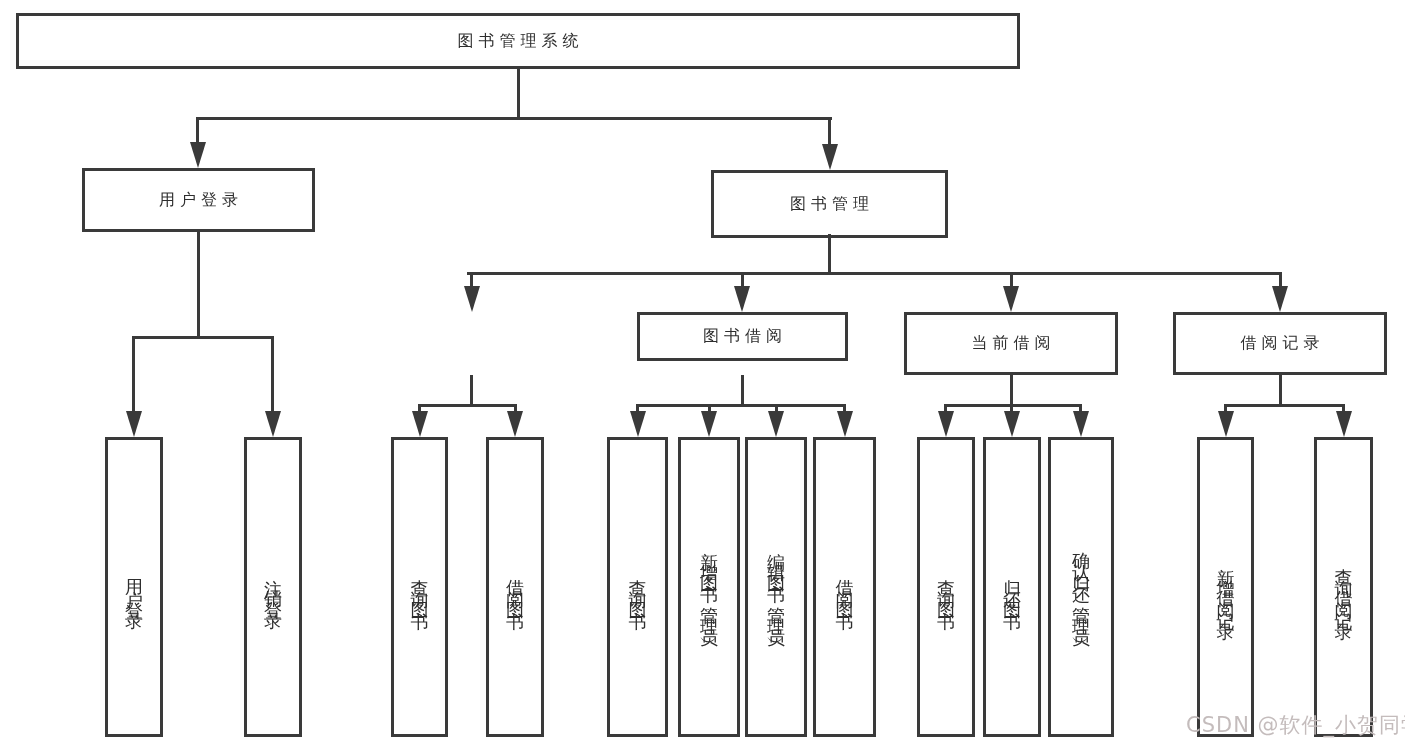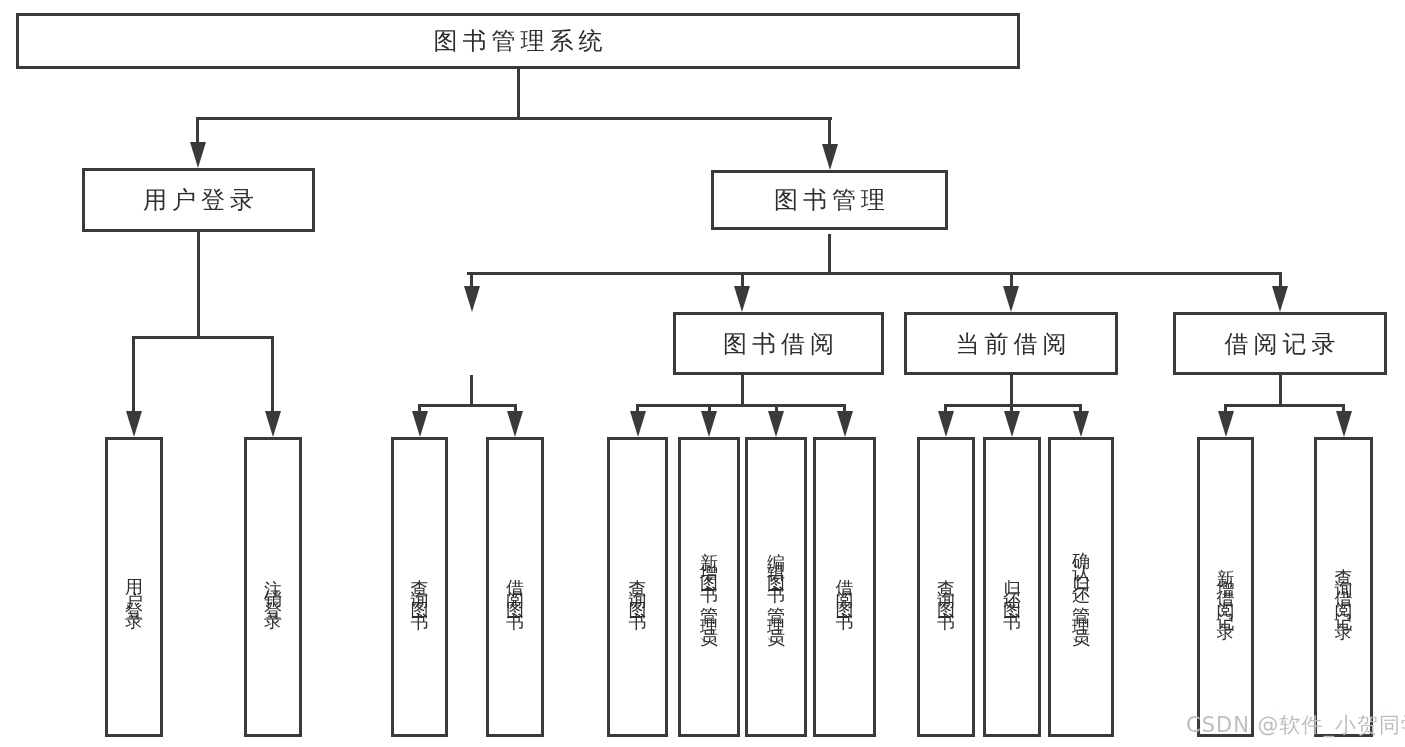--- a/index.html
+++ b/index.html
@@ -22,21 +22,21 @@
   
   .box{
     position:absolute;
     background:var(--box-bg);
     border:3px solid var(--line-color);
     display:flex;
     align-items:center;
     justify-content:center;
   }
   .lbl{
-    font-size:24px;
+    font-size:16px;
     color:var(--text-color);
     letter-spacing:5px;
     white-space:nowrap;
     text-indent:5px; 
   }
   .vbox .lbl{
     writing-mode:vertical-rl;
     text-orientation:mixed;
     font-size:18px;
     letter-spacing:11px;
@@ -74,21 +74,21 @@
   <div class="vline" style="left:517px;top:69px;height:50px"></div>
   <div class="hline" style="left:196px;top:117px;width:636px"></div>
   <div class="vline" style="left:196px;top:117px;height:28px"></div>
   <div class="tri" style="left:190px;top:142px"></div>
   <div class="vline" style="left:828px;top:117px;height:28px"></div>
   <div class="tri" style="left:822px;top:144px"></div>
 
   <div class="box" style="left:82px;top:168px;width:233px;height:64px">
     <span class="lbl">用户登录</span>
   </div>
-  <div class="box" style="left:711px;top:170px;width:237px;height:60px">
+  <div class="box" style="left:711px;top:170px;width:237px;height:68px">
     <span class="lbl">图书管理</span>
   </div>
 
   <div class="vline" style="left:197px;top:232px;height:106px"></div>
   <div class="hline" style="left:132px;top:336px;width:142px"></div>
   <div class="vline" style="left:132px;top:336px;height:77px"></div>
   <div class="tri" style="left:126px;top:411px"></div>
   <div class="vline" style="left:271px;top:336px;height:77px"></div>
   <div class="tri" style="left:265px;top:411px"></div>
 
@@ -96,21 +96,21 @@
   <div class="hline" style="left:467px;top:272px;width:814px"></div>
   <div class="vline" style="left:470px;top:272px;height:16px"></div>
   <div class="tri" style="left:464px;top:286px"></div>
   <div class="vline" style="left:741px;top:272px;height:16px"></div>
   <div class="tri" style="left:734px;top:286px"></div>
   <div class="vline" style="left:1010px;top:272px;height:16px"></div>
   <div class="tri" style="left:1003px;top:286px"></div>
   <div class="vline" style="left:1279px;top:272px;height:16px"></div>
   <div class="tri" style="left:1272px;top:286px"></div>
 
-  <div class="box" style="left:673px;top:312px;width:211px;height:63px">
+  <div class="box" style="left:637px;top:312px;width:211px;height:49px">
     <span class="lbl">图书借阅</span>
   </div>
   <div class="box" style="left:1173px;top:312px;width:214px;height:63px">
     <span class="lbl">借阅记录</span>
   </div>
   <div class="box" style="left:904px;top:312px;width:214px;height:63px">
     <span class="lbl">当前借阅</span>
   </div>
 
   <div class="vline" style="left:470px;top:375px;height:31px"></div>

